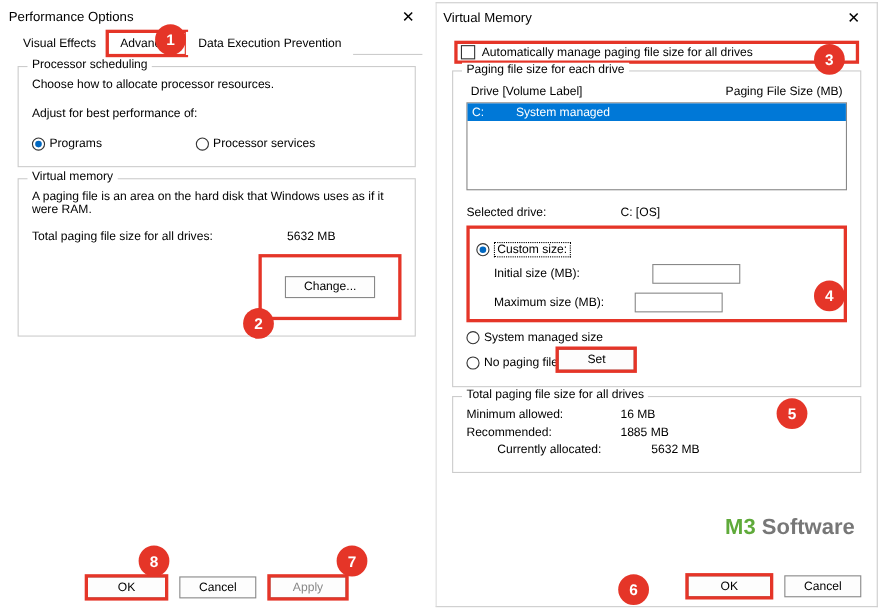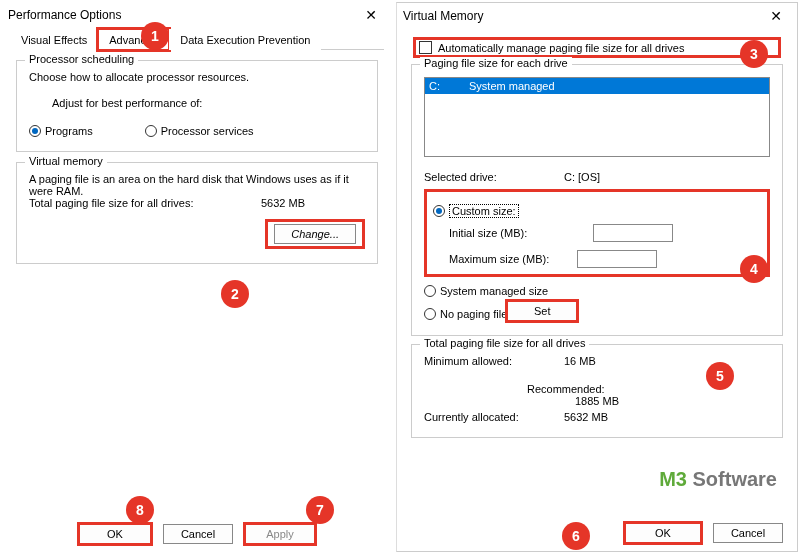--- a/index.html
+++ b/index.html
@@ -130,42 +130,42 @@
   </div>
   <div class="tabs">
     <div class="tab">Visual Effects</div>
     <div class="tab active hl-red">Advanced</div>
     <div class="tab">Data Execution Prevention</div>
   </div>
 
   <div class="groupbox">
     <div class="group-title">Processor scheduling</div>
     <div>Choose how to allocate processor resources.</div>
-    <div style="margin-top:14px;margin-left:23px;">Adjust for best performance of:</div>
-    <div class="row" style="margin-top:10px; gap:52px;">
+    <div style="margin-top:14px;">Adjust for best performance of:</div>
+    <div class="row" style="margin-top:10px; gap:85px;">
       <div class="radio-row">
         <span class="radio-dot checked"></span>
         <span>Programs</span>
       </div>
       <div class="radio-row">
         <span class="radio-dot"></span>
         <span>Processor services</span>
       </div>
     </div>
   </div>
 
   <div class="groupbox">
     <div class="group-title">Virtual memory</div>
     <div style="max-width:320px;">A paging file is an area on the hard disk that Windows uses as if it were RAM.</div>
-    <div class="row" style="justify-content:space-between;align-items:flex-end;">
+    <div class="row" style="margin-top:12px; justify-content:space-between;align-items:flex-end;">
       <span>Total paging file size for all drives:</span>
       <span style="margin-right:60px;">5632 MB</span>
     </div>
     <div style="text-align:right; margin-top:10px;">
-      <span class="hl-red-thick" style="display:inline-block; padding:6px;font-style:italic;">
+      <span class="hl-red-thick" style="display:inline-block; padding:21px;">
         <span class="button">Change...</span>
       </span>
     </div>
   </div>
 
   <div class="bottom-buttons-left">
     <span class="button hl-red" style="min-width:72px;">OK</span>
     <span class="button">Cancel</span>
     <span class="button disabled hl-red">Apply</span>
   </div>
@@ -179,20 +179,24 @@
 
   <div style="margin:10px 18px 4px 18px;" class="hl-red">
     <div class="row" style="gap:6px; padding:2px 4px;">
       <span class="checkbox"></span>
       <span>Automatically manage paging file size for all drives</span>
     </div>
   </div>
 
   <div class="groupbox" style="margin:8px 14px;">
     <div class="group-title">Paging file size for each drive</div>
+    <div class="drive-header">
+      <span style="flex:1;">Drive  [Volume Label]</span>
+      <span>Paging File Size (MB)</span>
+    </div>
     <div class="drive-list">
       <div class="drive-row">
         <span style="width:40px;">C:</span>
         <span>System managed</span>
       </div>
     </div>
 
     <div class="row" style="margin-top:14px;">
       <span style="width:140px;">Selected drive:</span>
       <span>C:  [OS]</span>
@@ -225,25 +229,25 @@
       <span class="button hl-red">Set</span>
     </div>
   </div>
 
   <div class="groupbox" style="margin:6px 14px;">
     <div class="group-title">Total paging file size for all drives</div>
     <div class="row">
         <span style="width:140px;">Minimum allowed:</span>
         <span>16 MB</span>
       </div>
-    <div class="row" style="margin-top:16px;flex-direction:column;">
+    <div class="row" style="margin-top:4px;">
         <span style="width:140px;">Recommended:</span>
         <span>1885 MB</span>
       </div>
-    <div class="row" style="margin-top:4px;">
+    <div class="row" style="margin-top:4px;margin-left:28px;">
         <span style="width:140px;">Currently allocated:</span>
         <span>5632 MB</span>
       </div>
   </div>
 
   <div class="watermark">
     <span class="m3">M3</span>
     <span>Software</span>
   </div>
 

